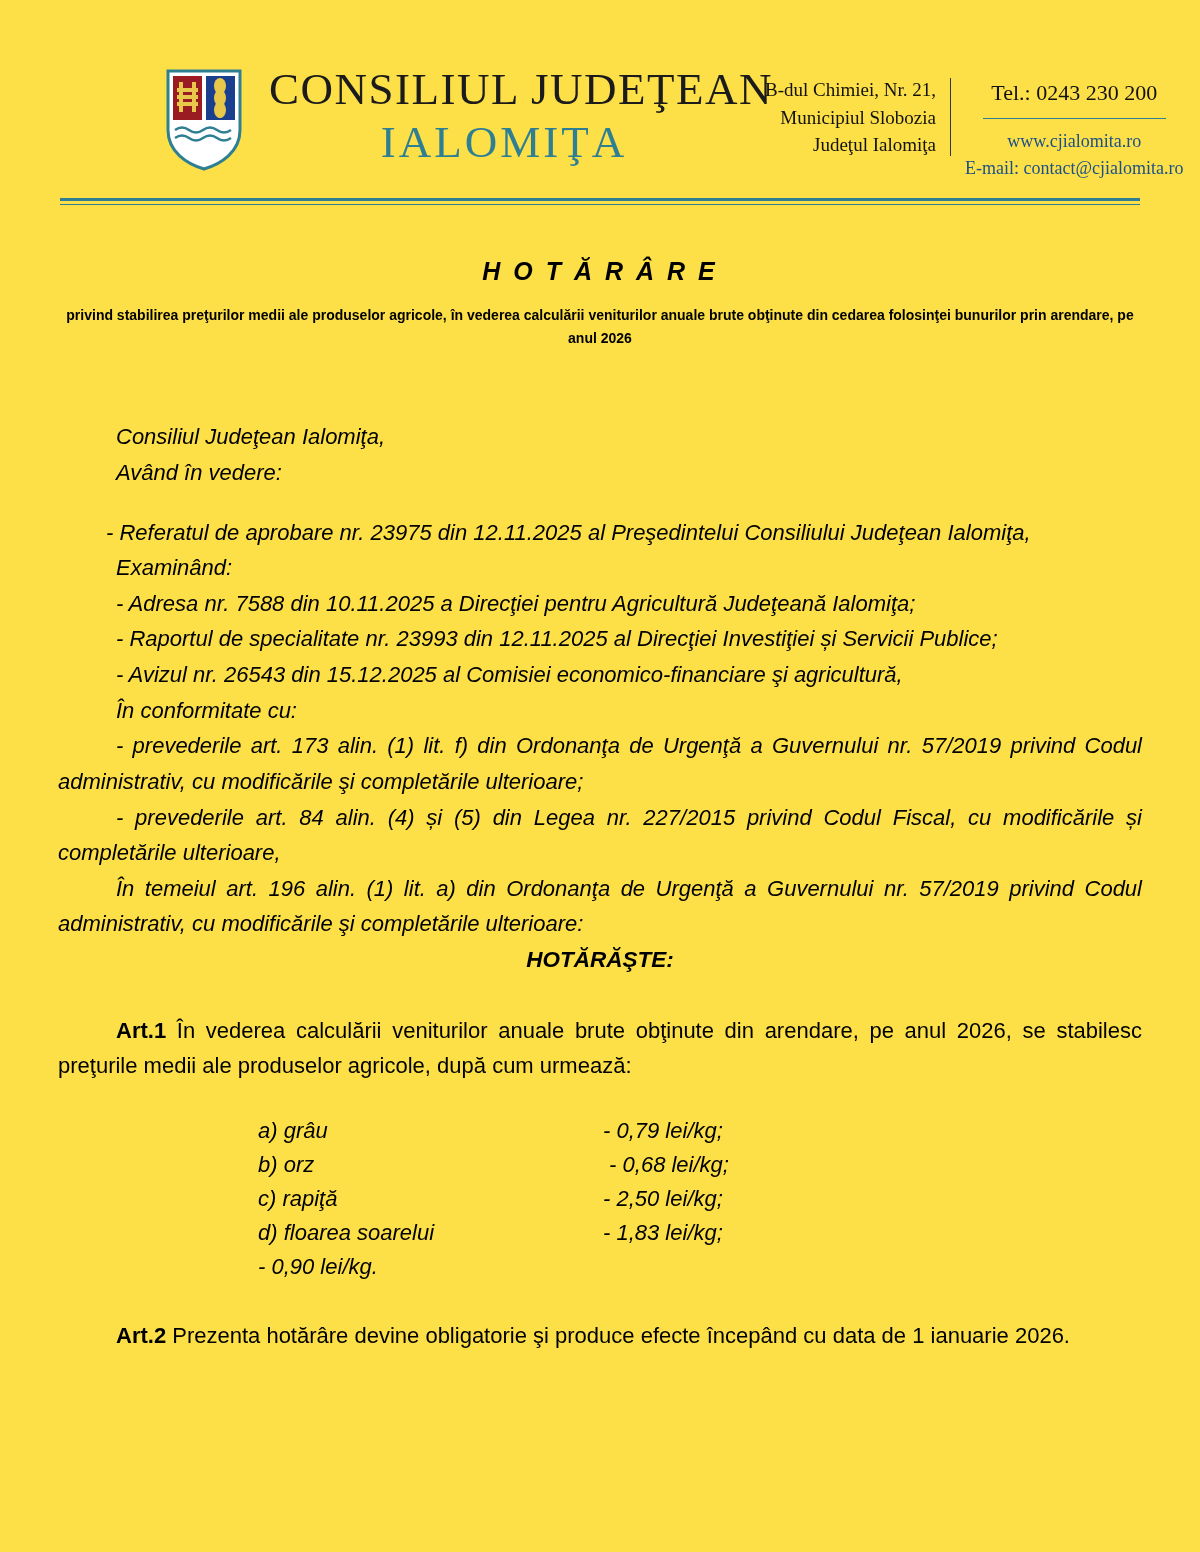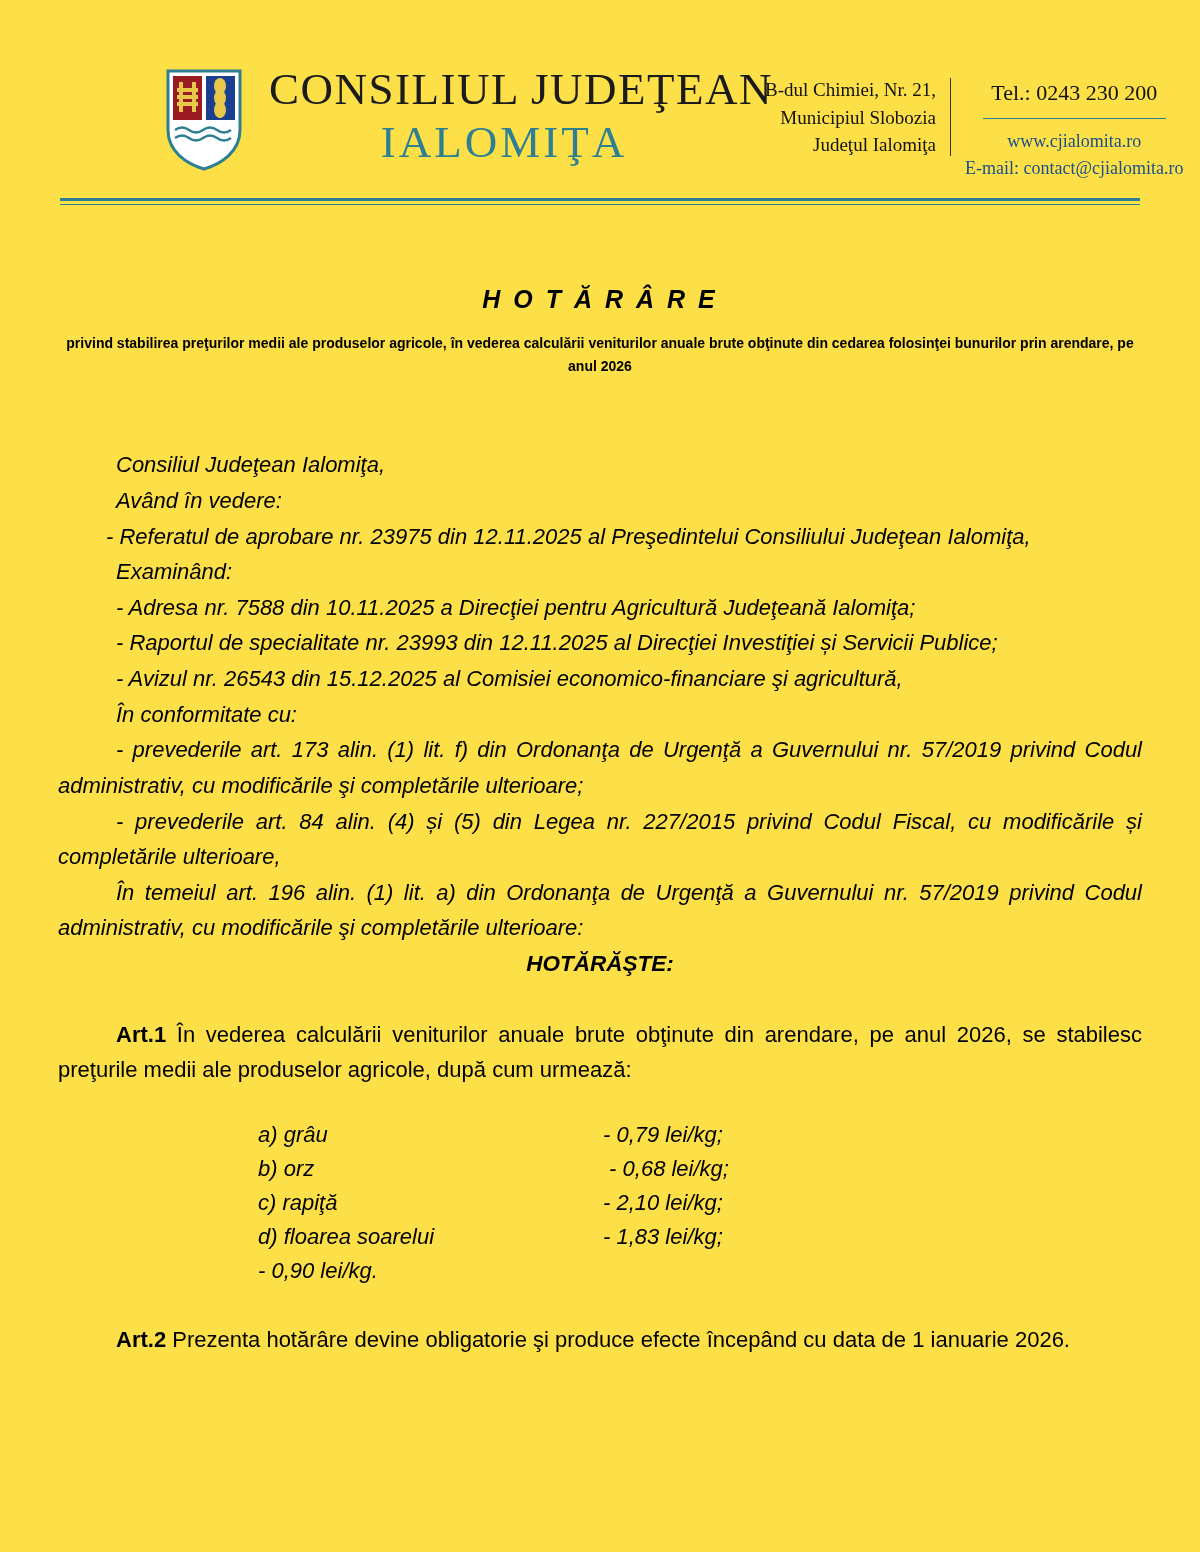--- a/index.html
+++ b/index.html
@@ -108,21 +108,21 @@
   .body {
     padding: 0 58px;
     font-family: "Liberation Sans", sans-serif;
   }
   .doc-title {
     text-align: center;
     font-weight: bold;
     font-style: italic;
     font-size: 25px;
     letter-spacing: 3px;
-    margin-top: 80px;
+    margin-top: 52px;
   }
   .doc-subtitle {
     text-align: center;
     font-weight: bold;
     font-size: 14px;
     line-height: 1.62;
     margin-top: 18px;
     padding: 0 8px;
   }
 
@@ -130,21 +130,21 @@
     margin-top: 70px;
     font-style: italic;
     font-size: 22px;
     line-height: 1.62;
     text-align: justify;
   }
   .content p {
     margin: 0;
     text-indent: 58px;
   }
-  .content p.dash { text-indent: 48px; }
+  .content p.dash { text-indent: 48px; margin-top: 24px; }
 
   .center-bold {
     text-align: center;
     font-weight: bold;
     font-style: italic;
     font-size: 22.5px;
     margin-top: 36px;
     text-indent: 0 !important;
   }
 
@@ -255,21 +255,21 @@
       <div class="price-row">
         <span class="price-name">a) grâu</span>
         <span class="price-val">- 0,79 lei/kg;</span>
       </div>
       <div class="price-row">
         <span class="price-name">b) orz</span>
         <span class="price-val"> - 0,68 lei/kg;</span>
       </div>
       <div class="price-row">
         <span class="price-name">c) rapiţă</span>
-        <span class="price-val">- 2,10 lei/kg;</span>
+        <span class="price-val">- 2,50 lei/kg;</span>
       </div>
       <div class="price-row">
         <span class="price-name">d) floarea soarelui</span>
         <span class="price-val">- 1,83 lei/kg;</span>
       </div>
       <div class="price-row">
         <span class="price-val">- 0,90 lei/kg.</span>
       </div>
     </div>
 

